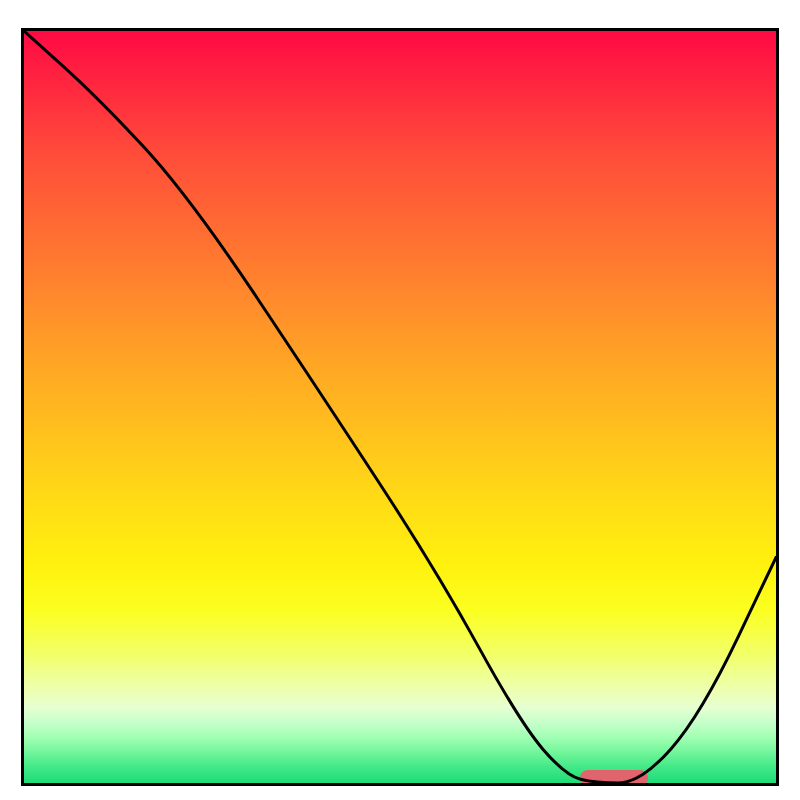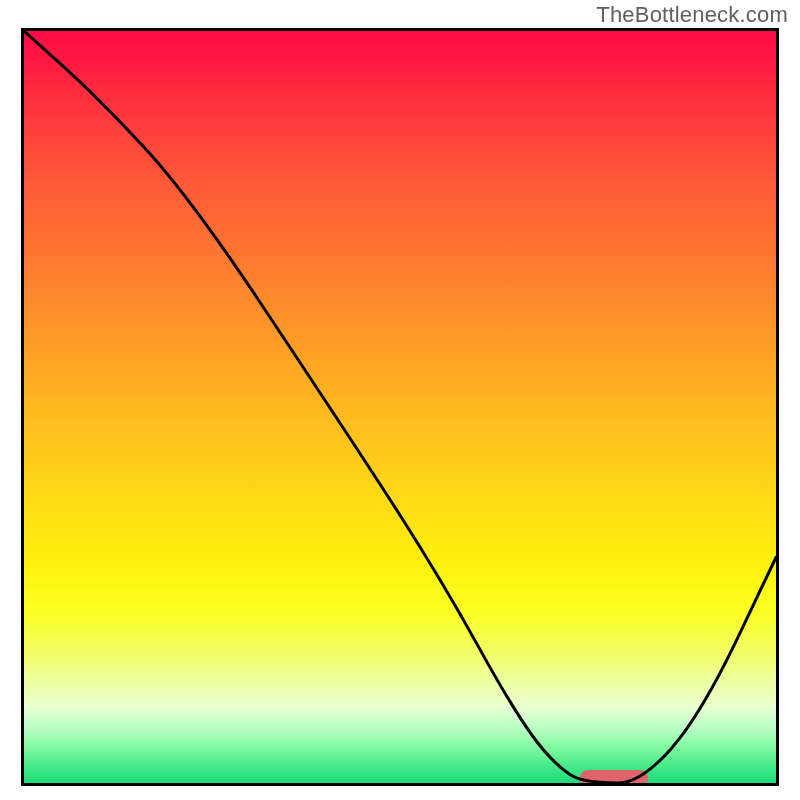--- a/index.html
+++ b/index.html
@@ -74,21 +74,20 @@
     height: 16px;
     border-radius: 8px;
     background: #e0646b;
     z-index: 9;
   }
 </style>
 </head>
 <body>
 
 <div class="frame">
-  <div class="watermark">TheBottleneck.com</div>
 
   <div class="plot">
     <div class="gradient"></div>
 
     <div class="marker" id="opt-marker" style="left: 556.48px; width: 67.68px; top: 738.736px; background: rgb(224, 100, 107);"></div>
 
     <svg class="lines" viewBox="0 0 752 752" preserveAspectRatio="none">
       <path id="curve-path" fill="none" stroke="#000" stroke-width="3" stroke-linejoin="round" stroke-linecap="round" d="M 0 0 Q 0 0 37.6 33.839999999999975 Q 75.2 67.67999999999995 120.32 116.55999999999995 Q 165.44 165.43999999999994 233.12 266.96 Q 300.8 368.48 357.20000000000005 454.96 Q 413.6 541.4399999999999 454.96000000000004 616.64 Q 496.32000000000005 691.84 518.88 718.1600000000001 Q 541.4399999999999 744.48 556.48 748.24 Q 571.52 752 594.0799999999999 752 Q 616.64 752 646.72 718.1600000000001 Q 676.8000000000001 684.32 714.4000000000001 605.36 T 752 526.4"></path>
     </svg>
   </div>

